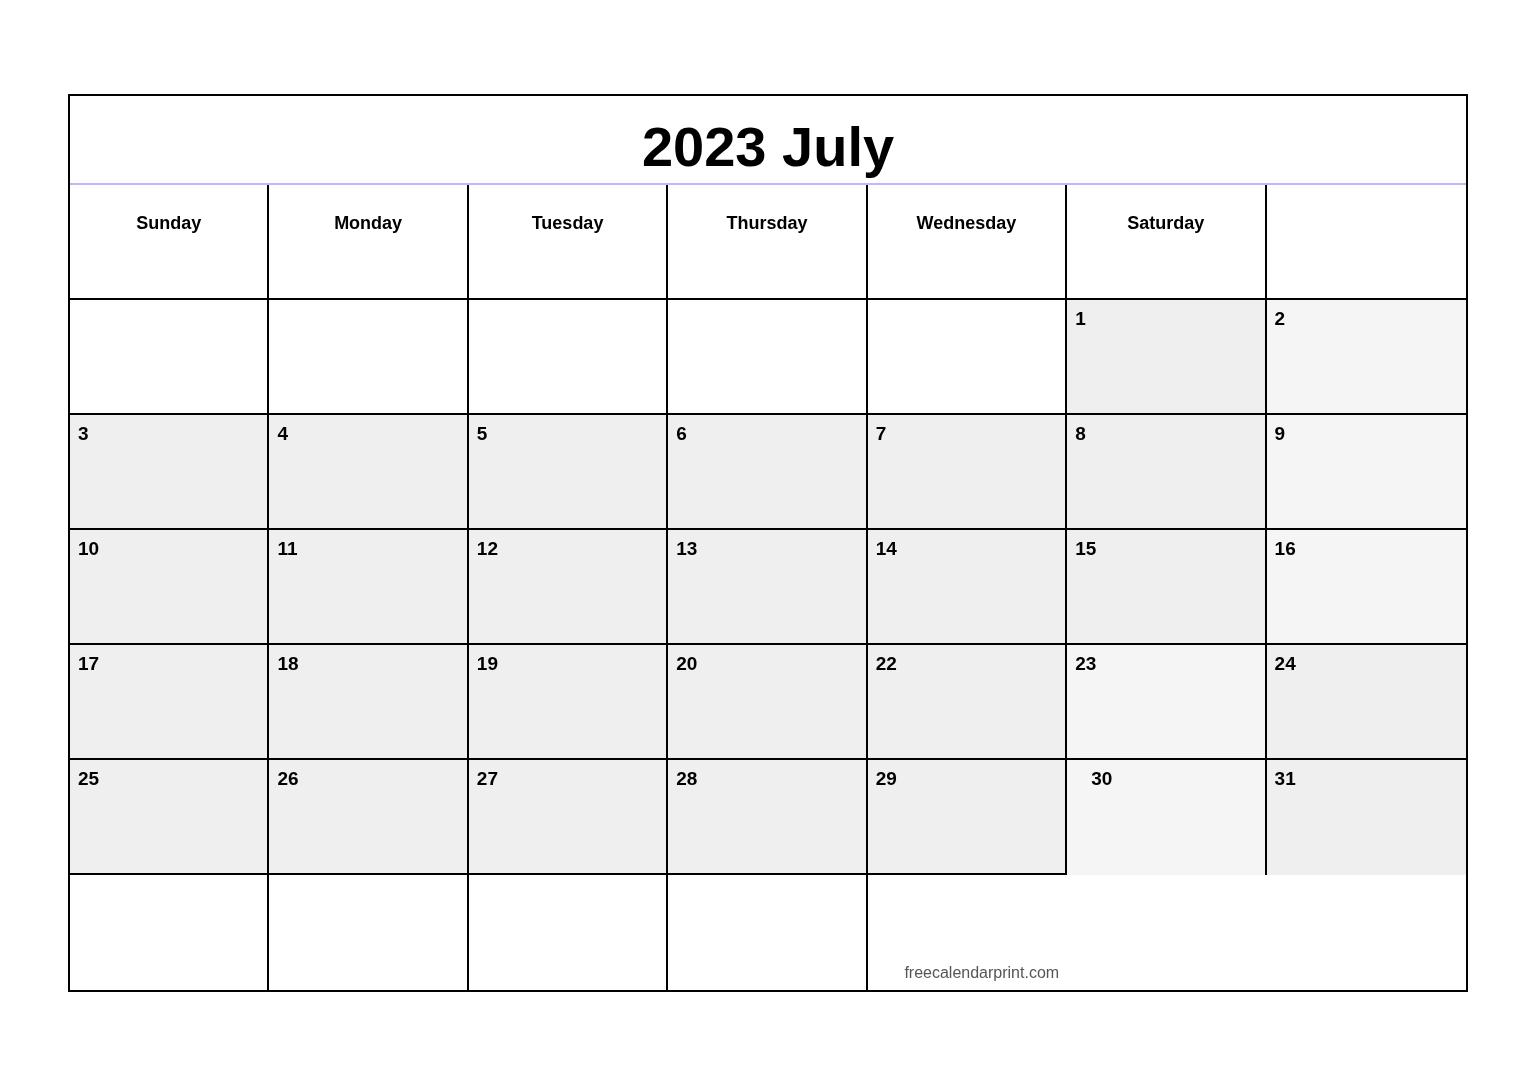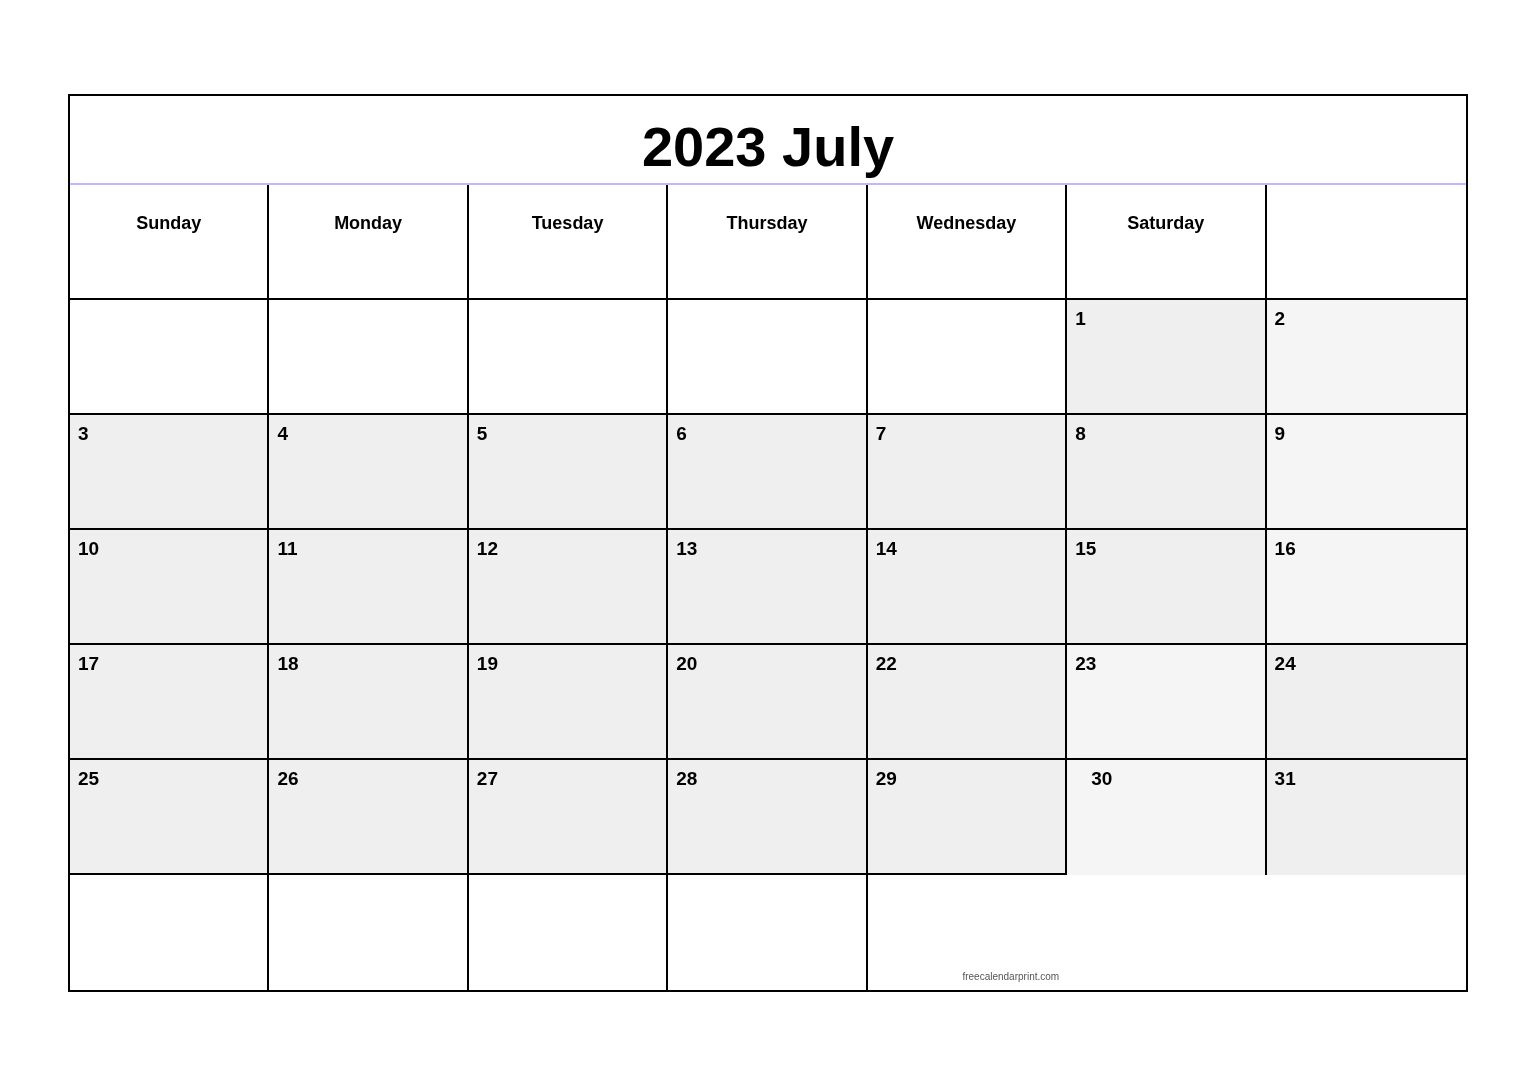--- a/index.html
+++ b/index.html
@@ -81,21 +81,21 @@
       font-weight: 700;
       color: #000;
       line-height: 1.4;
     }
 
     .day-cell.sunday .day-number {
       font-weight: 900;
     }
 
     .watermark {
-      font-size: 10px;
+      font-size: 16px;
       color: #555;
       position: absolute;
       bottom: 8px;
       right: 8px;
     }
   </style>
 </head>
 <body>
 
 <div class="calendar-wrapper">

